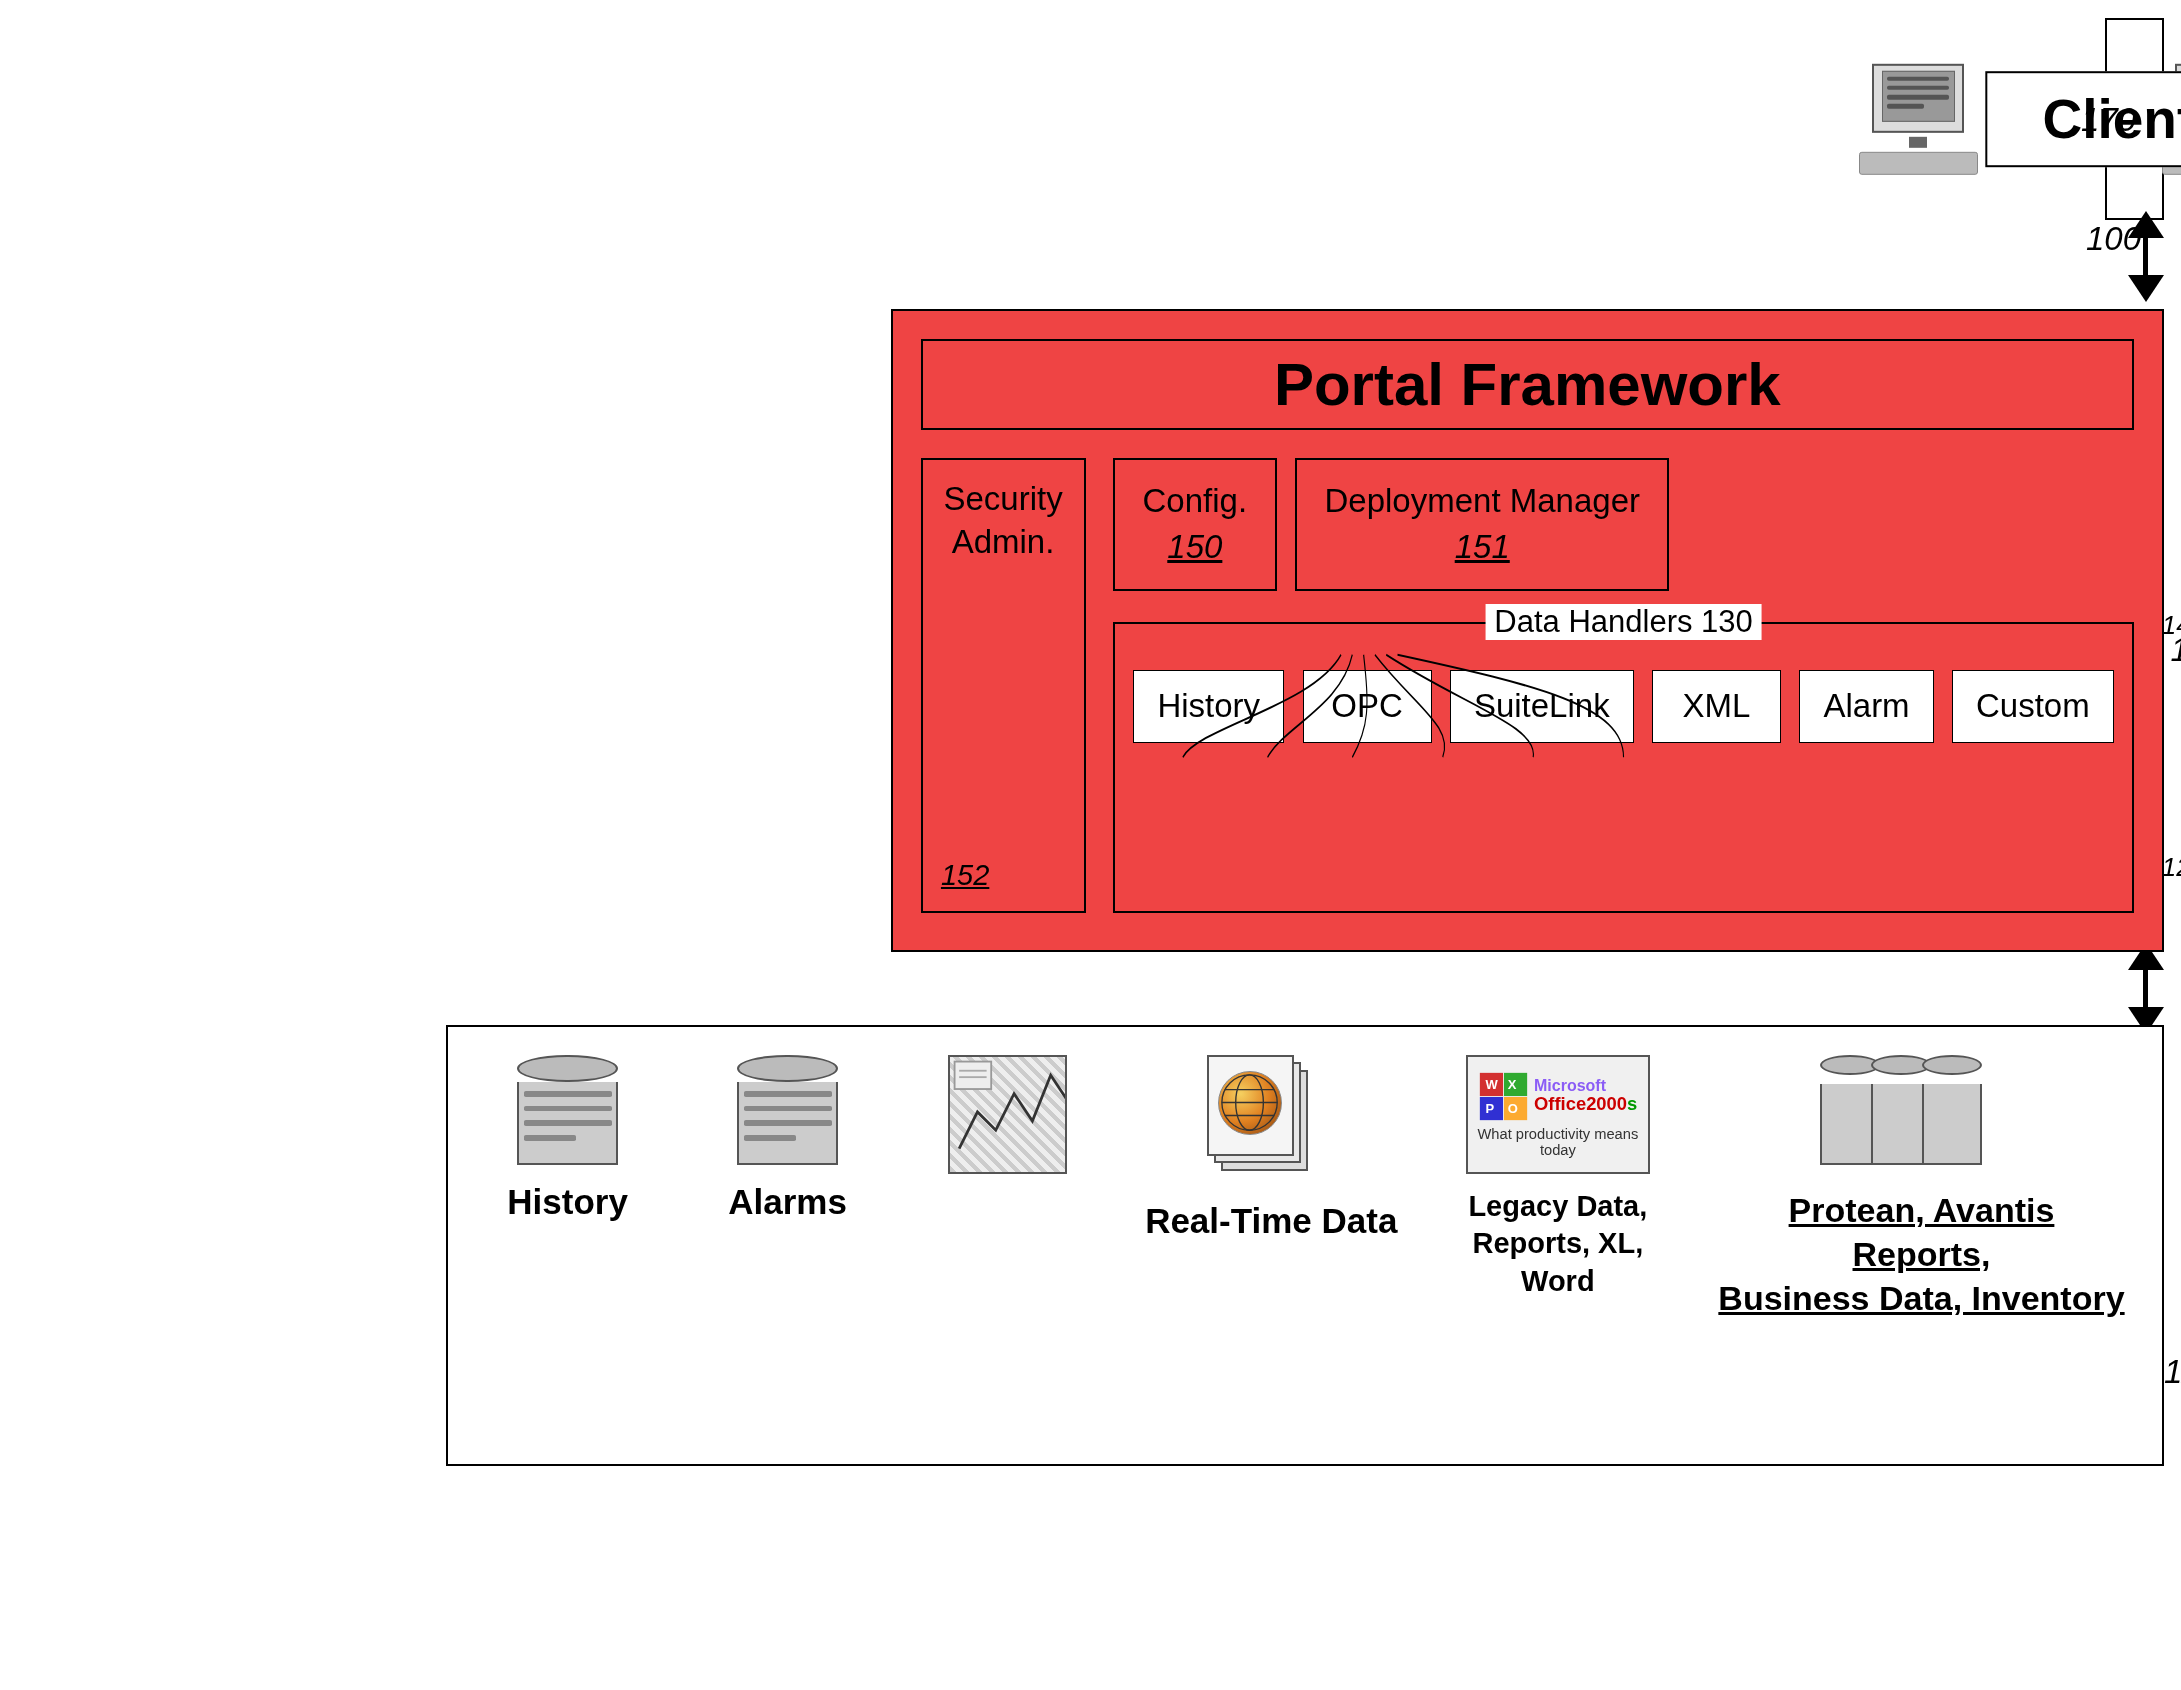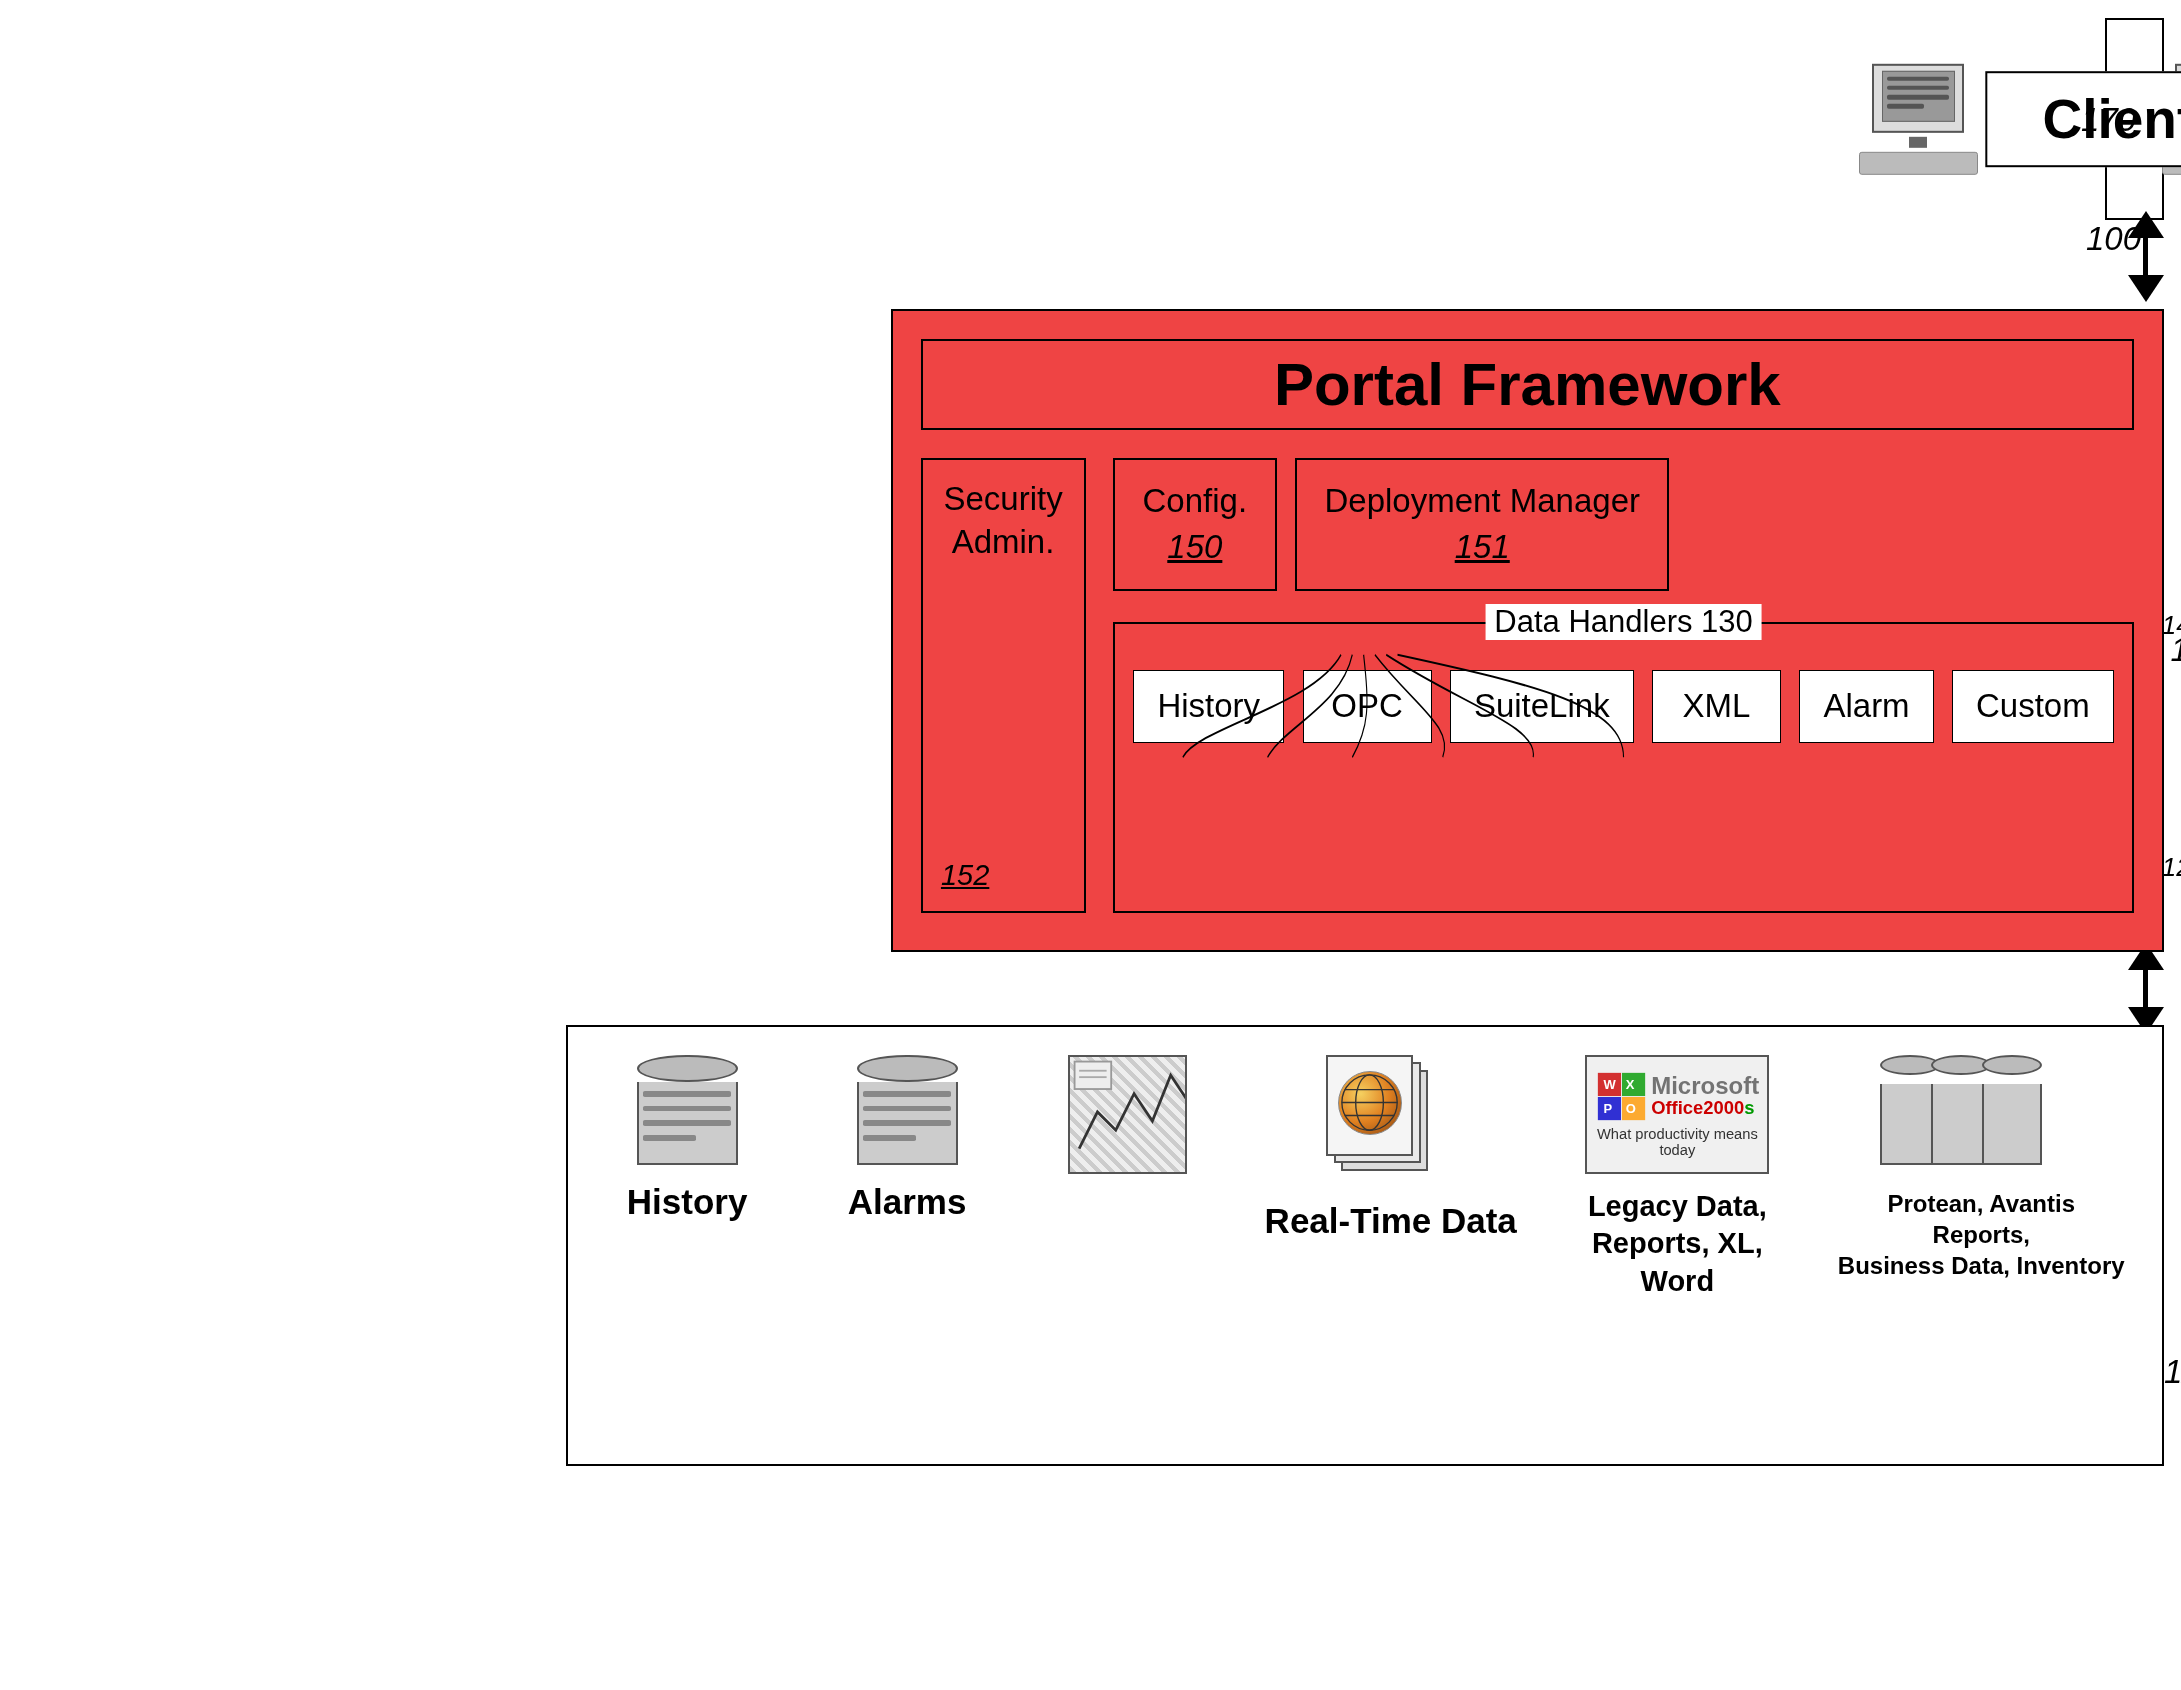--- a/index.html
+++ b/index.html
@@ -663,21 +663,21 @@
             <rect x="2" y="2" width="25" height="25" fill="#c00" opacity="0.8"></rect>
             <rect x="28" y="2" width="25" height="25" fill="#090" opacity="0.8"></rect>
             <rect x="2" y="28" width="25" height="25" fill="#00c" opacity="0.8"></rect>
             <rect x="28" y="28" width="25" height="25" fill="#f90" opacity="0.8"></rect>
             <text x="8" y="19" font-size="14" font-weight="bold" fill="#fff">W</text>
             <text x="32" y="19" font-size="14" font-weight="bold" fill="#fff">X</text>
             <text x="8" y="45" font-size="14" font-weight="bold" fill="#fff">P</text>
             <text x="32" y="45" font-size="14" font-weight="bold" fill="#fff">O</text>
           </svg>
           <div>
-            <div style="font-size:24px; font-weight:bold; color:#737373; line-height:1;">Microsoft</div>
+            <div style="font-size:16px; font-weight:bold; color:#8b5cf6; line-height:1;">Microsoft</div>
             <div style="font-size:18.4px; font-weight:bold; color:#c00; line-height:1.1;">Office2000<span style="color:#090">s</span></div>
           </div>
         </div>
         <div style="font-size:14.7px; color:#333; margin-top:3.7px; text-align:center;">What productivity means today</div>
       </div>
       <div class="data-item-label" style="font-size:29px;">Legacy Data,<br>Reports, XL,<br>Word</div>
     </div>
 
     <div class="data-item" style="min-width:239px;">
       <div class="multi-cylinder">
@@ -689,21 +689,21 @@
           <div class="mini-cylinder-top"></div>
           <div class="mini-cylinder-body"></div>
         </div>
         <div class="mini-cylinder" style="margin-left:-9.2px;">
           <div class="mini-cylinder-top"></div>
           <div class="mini-cylinder-body"></div>
         </div>
 
         <div style="position:absolute; right:0; top:4.6px; width:73px; height:101px; background:#ddd; border:1.8px solid #888; z-index:-1;"></div>
       </div>
-      <div class="data-item-label" style="font-size:24px;">Protean, Avantis<br>Reports,<br>Business Data, Inventory</div>
+      <div class="data-item-label" style="font-size:34px;text-decoration:underline;">Protean, Avantis<br>Reports,<br>Business Data, Inventory</div>
     </div>
 
     <div style="position:absolute; right: -55px; bottom: 73px; font-size:33px; font-style:italic;">110</div>
   </div>
 
 </div>
 
 <div style="position:absolute; top: 220px; right: 41px; font-size:33px; font-style:italic;">100</div>
 
 

